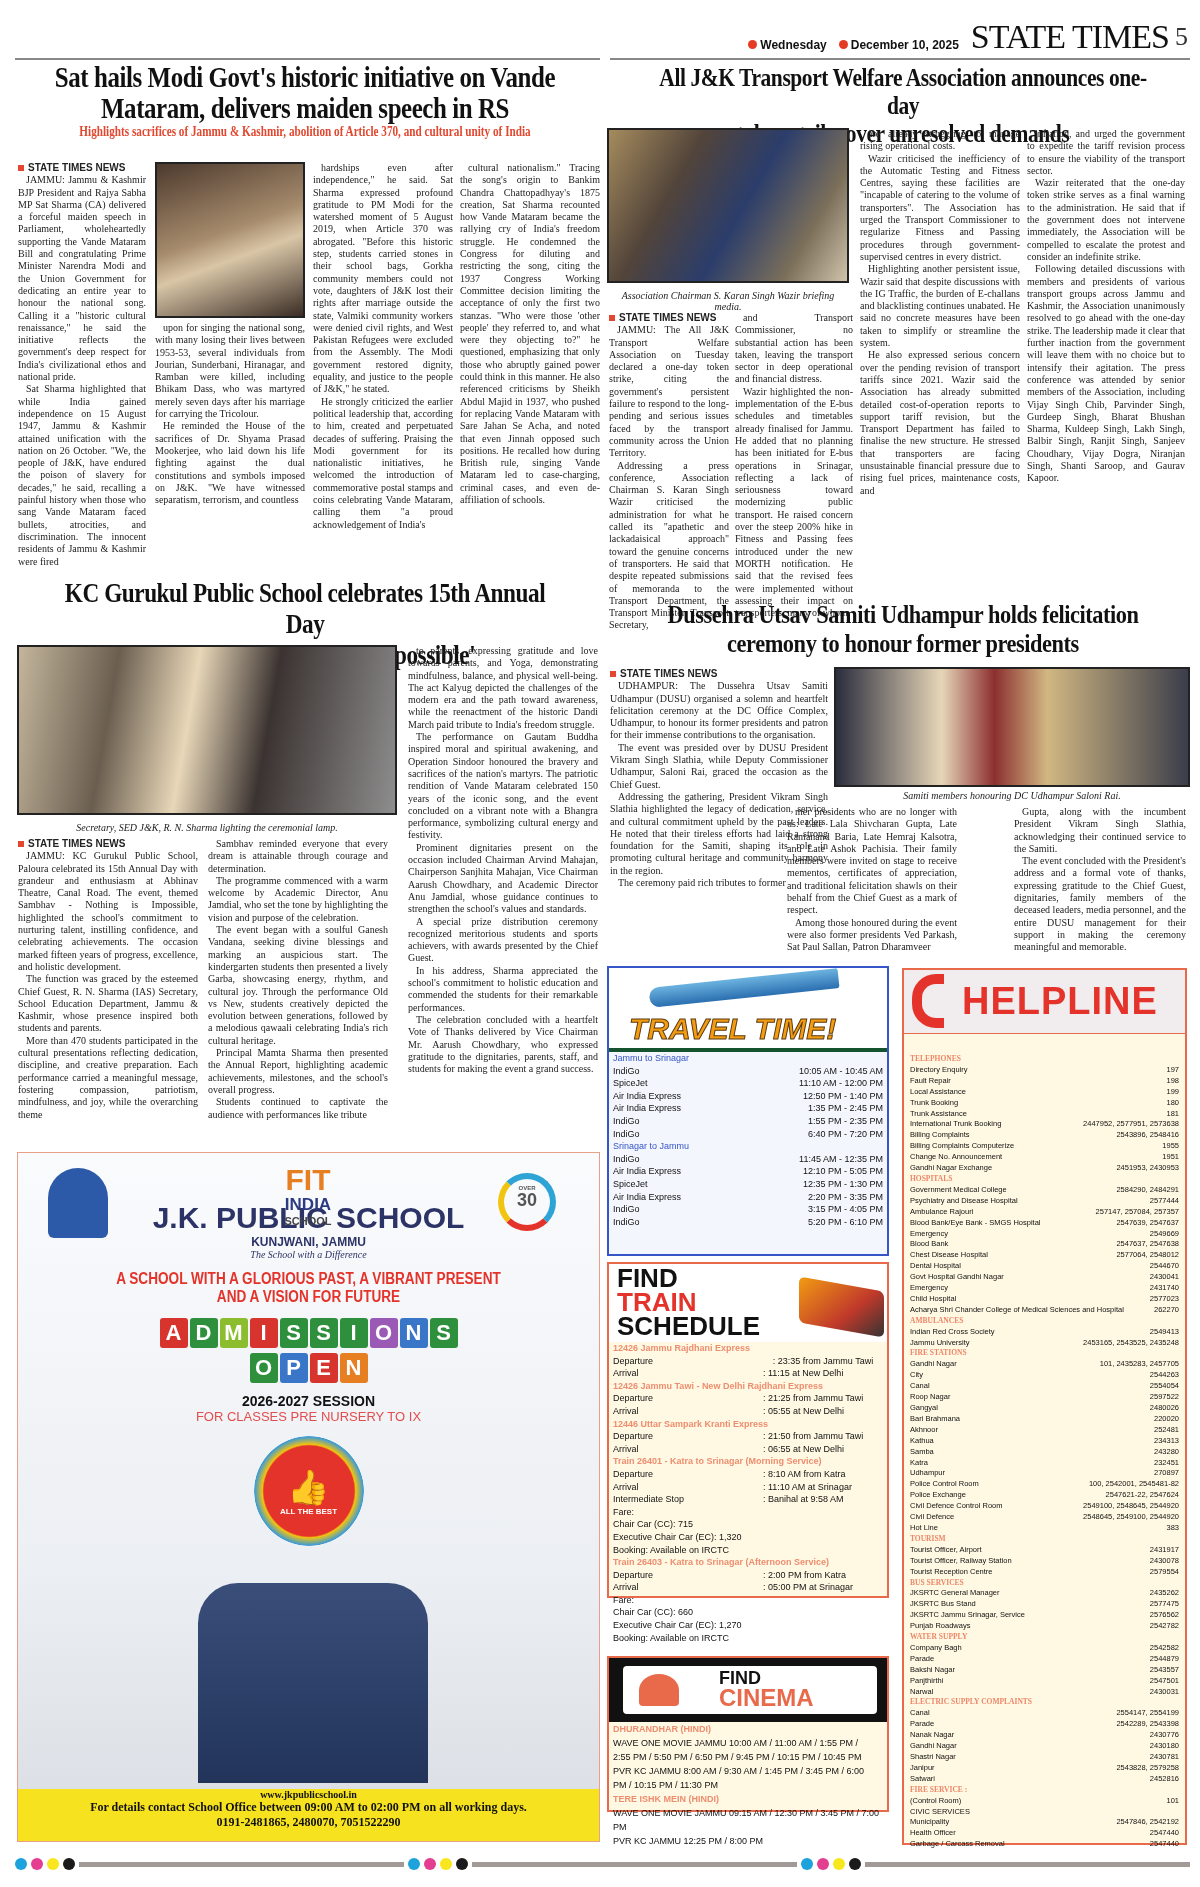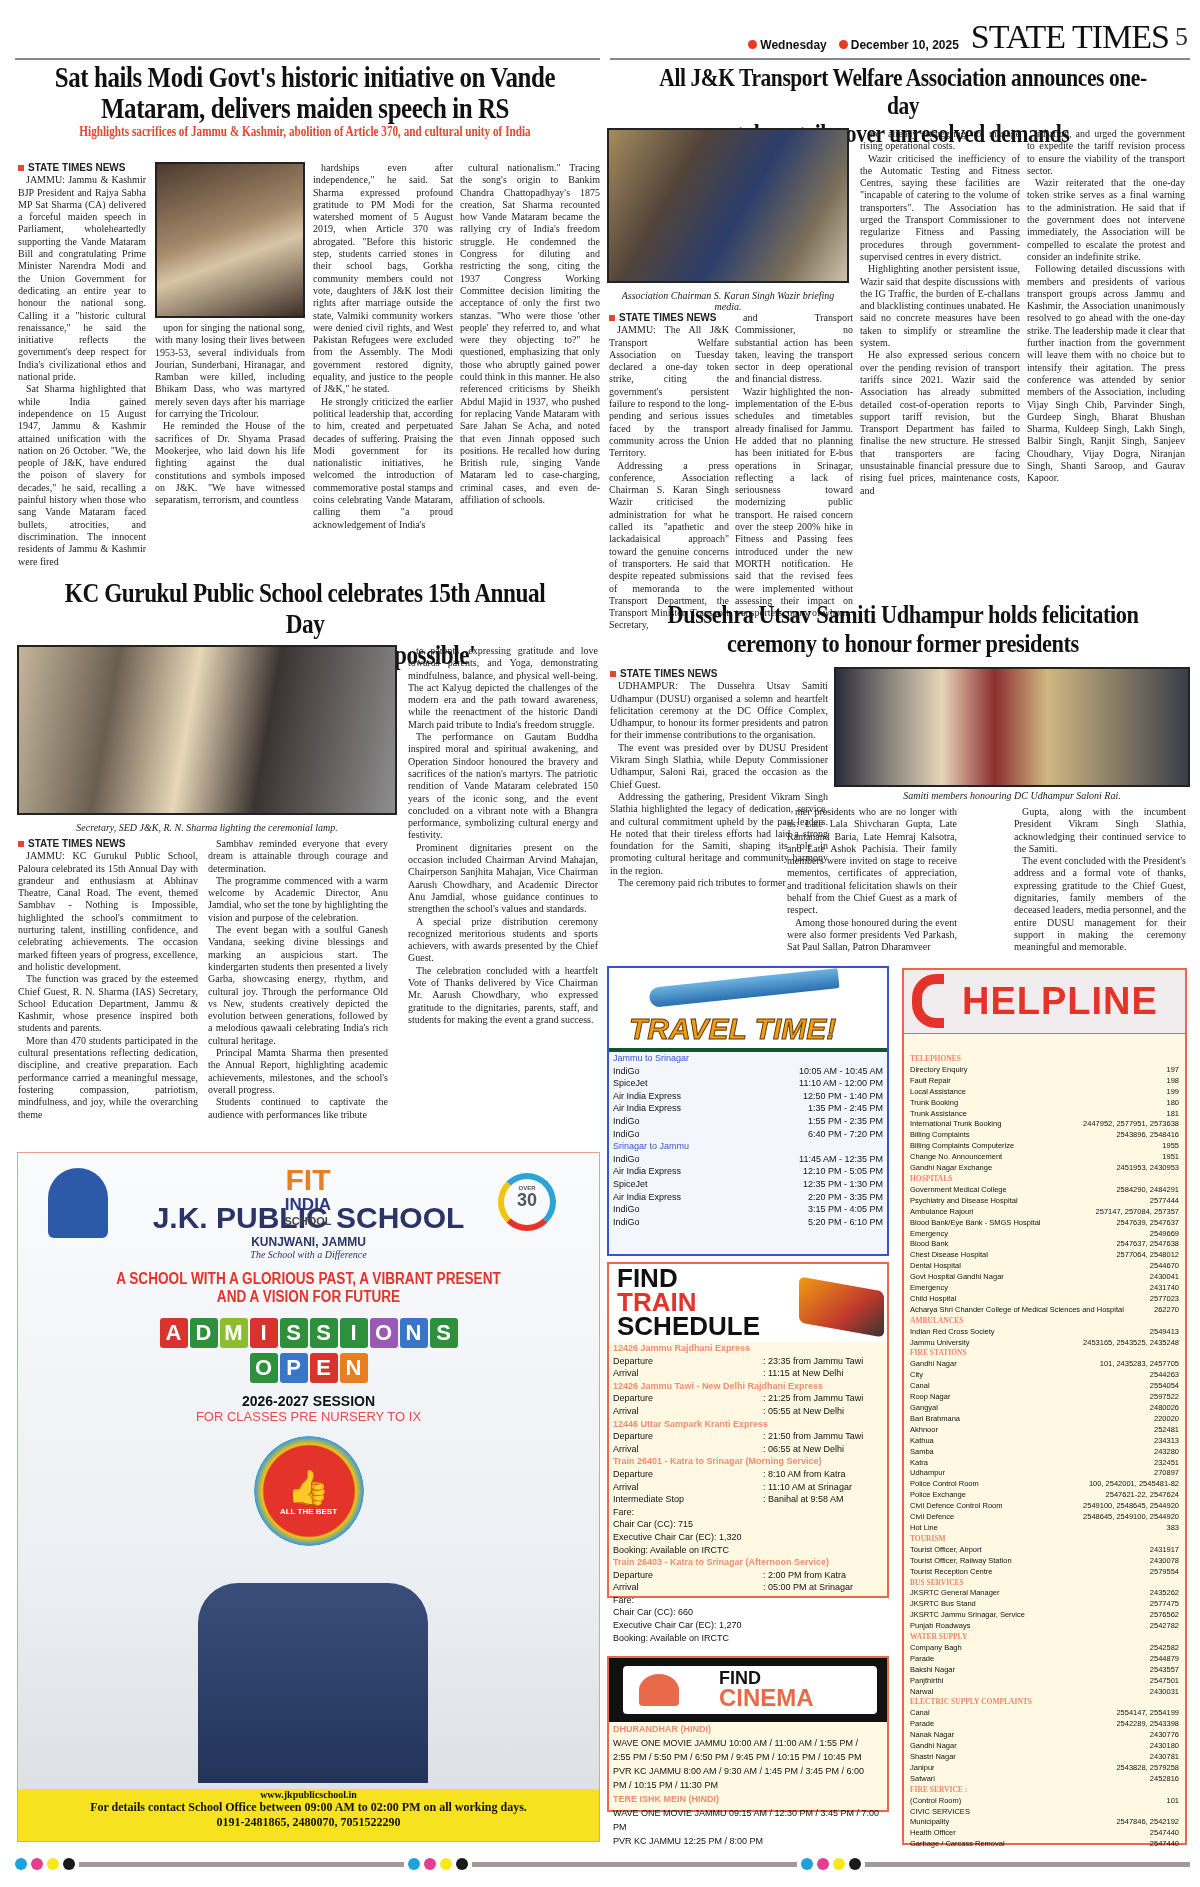--- a/index.html
+++ b/index.html
@@ -109,20 +109,21 @@
     <p>The programme commenced with a warm welcome by Academic Director, Anu Jamdial, who set the tone by highlighting the vision and purpose of the celebration.</p>
     <p>The event began with a soulful Ganesh Vandana, seeking divine blessings and marking an auspicious start. The kindergarten students then presented a lively Garba, showcasing energy, rhythm, and cultural joy. Through the performance Old vs New, students creatively depicted the evolution between generations, followed by a melodious qawaali celebrating India's rich cultural heritage.</p>
     <p>Principal Mamta Sharma then presented the Annual Report, highlighting academic achievements, milestones, and the school's overall progress.</p>
     <p>Students continued to captivate the audience with performances like tribute</p>
 </div>
 <div class="abs col" style="top:645px;left:408px;width:190px">
   <p>to parents, expressing gratitude and love towards parents, and Yoga, demonstrating mindfulness, balance, and physical well-being. The act Kalyug depicted the challenges of the modern era and the path toward awareness, while the reenactment of the historic Dandi March paid tribute to India's freedom struggle.</p>
     <p>The performance on Gautam Buddha inspired moral and spiritual awakening, and Operation Sindoor honoured the bravery and sacrifices of the nation's martyrs. The patriotic rendition of Vande Mataram celebrated 150 years of the iconic song, and the event concluded on a vibrant note with a Bhangra performance, symbolizing cultural energy and festivity.</p>
     <p>Prominent dignitaries present on the occasion included Chairman Arvind Mahajan, Chairperson Sanjhita Mahajan, Vice Chairman Aarush Chowdhary, and Academic Director Anu Jamdial, whose guidance continues to strengthen the school's values and standards.</p>
     <p>A special prize distribution ceremony recognized meritorious students and sports achievers, with awards presented by the Chief Guest.</p>
+    <p>In his address, Sharma appreciated the school's commitment to holistic education and commended the students for their remarkable performances.</p>
     <p>The celebration concluded with a heartfelt Vote of Thanks delivered by Vice Chairman Mr. Aarush Chowdhary, who expressed gratitude to the dignitaries, parents, staff, and students for making the event a grand success.</p>
 </div>
 
 <div class="abs hl" style="top:600px;left:608px;width:590px;font-size:26px;line-height:29px">
   <div>Dussehra Utsav Samiti Udhampur holds felicitation</div>
     <div>ceremony to honour former presidents</div>
 </div>
 <div class="abs photo" style="top:667px;left:834px;width:356px;height:120px;background:linear-gradient(90deg,#2b2d3d,#e6d6b8 30%,#8c2f2f 45%,#d1b782 60%,#3b3d4a)"></div>
 <div class="abs cap" style="top:790px;left:834px;width:356px">Samiti members honouring DC Udhampur Saloni Rai.</div>
 <div class="abs col" style="top:668px;left:610px;width:218px">
@@ -256,21 +257,21 @@
       <div style="color:#111">FIND</div>
       <div style="color:#e4332a">TRAIN</div>
       <div style="color:#111">SCHEDULE</div>
     </div>
     <div class="abs" style="top:20px;left:190px;width:85px;height:46px;background:linear-gradient(135deg,#f39c12,#c0392b 60%,#333);transform:skewY(10deg);border-radius:6px"></div>
   </div>
   <div id="train-list" class="tt">
       <div class="osec">12426 Jammu Rajdhani Express</div>
       <div class="row">
         <span>Departure</span>
-        <span style="width: 120px;">: 23:35 from Jammu Tawi</span>
+        <span style="width: 120px; text-align: center;">: 23:35 from Jammu Tawi</span>
       </div>
       <div class="row">
         <span>Arrival</span>
         <span style="width: 120px;">: 11:15 at New Delhi</span>
       </div>
       <div class="osec">12426 Jammu Tawi - New Delhi Rajdhani Express</div>
       <div class="row">
         <span>Departure</span>
         <span style="width: 120px;">: 21:25 from Jammu Tawi</span>
       </div>

